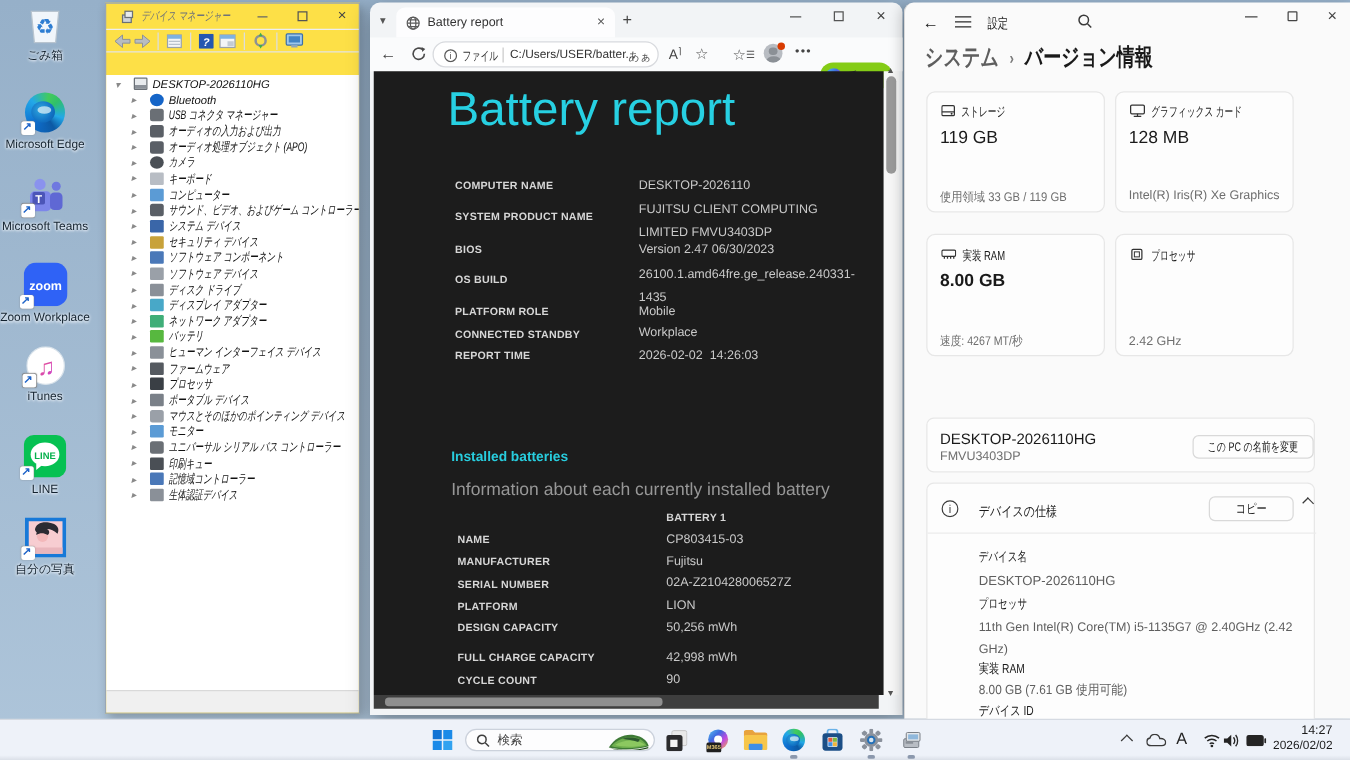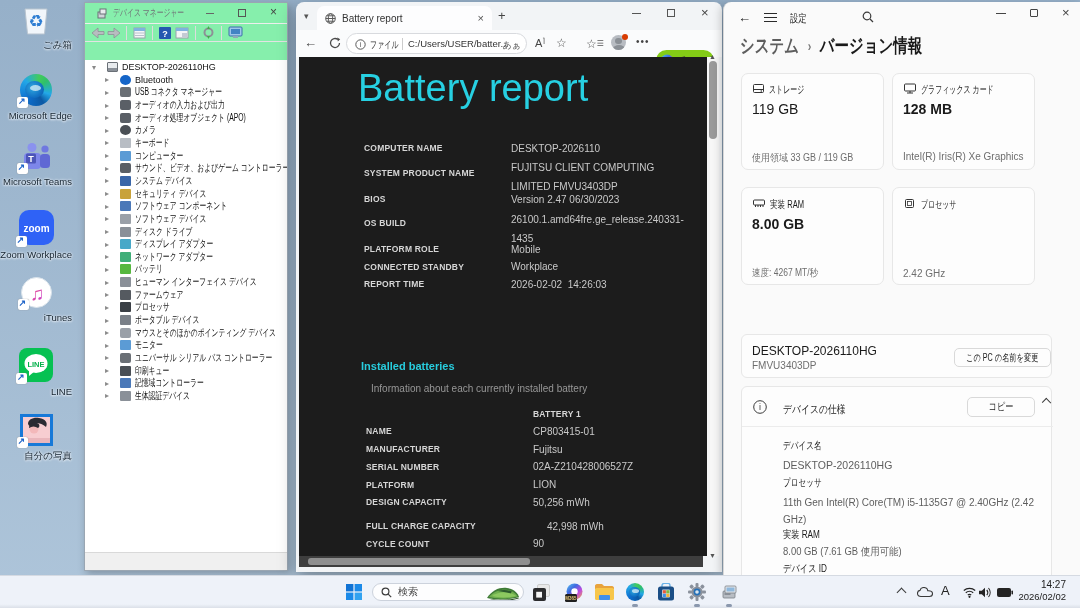--- a/index.html
+++ b/index.html
@@ -3,30 +3,30 @@
 <meta charset="utf-8">
 <style>
   * { margin:0; padding:0; box-sizing:border-box; }
   html,body { width:1080px; height:608px; overflow:hidden; }
   body { font-family:"Liberation Sans", sans-serif; position:relative;
          background:linear-gradient(180deg,#96b0c9 0%,#aec5da 100%); }
   
   .dicon { position:absolute; width:72px; text-align:center; }
   .dicon .ic { margin:0 auto; position:relative; }
   .dicon .lbl { margin-top:4px; font-size:9.5px; color:#13222f; line-height:11px; white-space:nowrap;
-    text-shadow:0 0 2px #e8eef5,0 0 3px #dde6ef,0 1px 2px #e8eef5;text-align:right; }
+    text-shadow:0 0 2px #e8eef5,0 0 3px #dde6ef,0 1px 2px #e8eef5; }
   .shortcut { position:absolute; left:-3px; bottom:-2px; width:11px; height:11px;
     background:#fff; border-radius:2px; box-shadow:0 0 1px #777; }
   .shortcut:after { content:"\2197"; position:absolute; left:1px; top:-1px;
     font-size:9px; color:#1f64c8; font-weight:bold; }
   
   .win { position:absolute; background:#fff; }
   
   #dm { left:84px; top:2px; width:204px; height:569px; border:1px solid #9aa6b2;
-        box-shadow:2px 3px 8px rgba(0,0,0,.25); background:#86efac; font-size:10px; }
+        box-shadow:2px 3px 8px rgba(0,0,0,.25); background:#fde047; font-size:10px;font-style:italic; }
   #dm .titlebar { height:20px; display:flex; align-items:center; padding-left:12px;
         color:#5c6166; }
   #dm .menubar { height:17px; display:flex; color:#1a1a1a; padding-left:1px; white-space:nowrap; font-size:9.5px; }
   #dm .menubar span { white-space:nowrap; display:inline-block; transform:scaleX(.70); transform-origin:0 50%; font-size:10px; }
   #dm .toolbar { height:19px; border-top:1px solid #eee; border-bottom:1px solid #e3e3e3;
         display:flex; align-items:center; padding-left:5px; }
   #dm .tree { position:absolute; top:57px; left:0; right:0; bottom:18px; background:#fff;
         overflow:hidden; }
   #dm .statusbar { position:absolute; bottom:0; left:0; right:0; height:18px;
         background:#f0f0f0; border-top:1px solid #d9d9d9; }
@@ -431,34 +431,34 @@
       <div class="brval" style="left:212px;top:136.5px">Version 2.47 06/30/2023</div>
     <div class="brlabel" style="top:161px">OS BUILD</div>          
       <div class="brval brval2" style="left:212px;top:152.5px">26100.1.amd64fre.ge_release.240331-<br>1435</div>
     <div class="brlabel" style="top:187px">PLATFORM ROLE</div>     
       <div class="brval" style="left:212px;top:186.5px">Mobile</div>
     <div class="brlabel" style="top:204.5px">CONNECTED STANDBY</div>
       <div class="brval" style="left:212px;top:204px">Workplace</div>
     <div class="brlabel" style="top:222px">REPORT TIME</div>       
       <div class="brval" style="left:212px;top:221.5px">2026-02-02&nbsp;&nbsp;14:26:03</div>
     <div style="position:absolute;left:62px;top:303px;font-size:11px;font-weight:bold;color:#28cdde">Installed batteries</div>
-    <div style="position:absolute;left:72px;top:326px;font-size:10px;color:#979797">Information about each currently installed battery</div>
+    <div style="position:absolute;left:62px;top:326px;font-size:14px;color:#979797">Information about each currently installed battery</div>
     <div class="brlabel" style="left:234px;top:352px">BATTERY 1</div>
     <div class="brlabel" style="left:67px;top:369px">NAME</div>                
-      <div class="brval" style="left:234px;top:368.5px">CP803415-01</div>
+      <div class="brval" style="left:234px;top:368.5px">CP803415-03</div>
     <div class="brlabel" style="left:67px;top:387px">MANUFACTURER</div>        
       <div class="brval" style="left:234px;top:386.5px">Fujitsu</div>
     <div class="brlabel" style="left:67px;top:404.5px">SERIAL NUMBER</div>     
       <div class="brval" style="left:234px;top:404px">02A-Z210428006527Z</div>
     <div class="brlabel" style="left:67px;top:422.5px">PLATFORM</div>         
       <div class="brval" style="left:234px;top:422px">LION</div>
     <div class="brlabel" style="left:67px;top:440px">DESIGN CAPACITY</div>     
       <div class="brval" style="left:234px;top:439.5px">50,256 mWh</div>
     <div class="brlabel" style="left:67px;top:464px">FULL CHARGE CAPACITY</div>
-      <div class="brval" style="left:248px;top:463.5px">42,998 mWh</div>
+      <div class="brval" style="left:234px;top:463.5px">42,998 mWh</div>
     <div class="brlabel" style="left:67px;top:481.5px">CYCLE COUNT</div>       
       <div class="brval" style="left:234px;top:481px">90</div>
   </div>
   <div class="vsb">
       <span style="position:absolute;top:-4px;left:2px;font-size:7px;color:#555">▲</span>
       <div class="thumb"></div>
       <span style="position:absolute;bottom:-3px;left:2px;font-size:7px;color:#555">▼</span>
     </div>
   <div class="hsb">
       <div class="thumb"></div>
@@ -494,21 +494,21 @@
     <span style="position:absolute;left:10px;top:27px;font-size:14px;font-weight:normal">119 GB</span>
     <span class="jx" style="position:absolute;left:10px;top:77px;font-size:10px;color:#6e6e6e;transform:scaleX(.9)">使用領域 33 GB / 119 GB</span>
   </div>
   <div class="card" style="left:168px;top:71px;width:143px;height:97px">
     <svg width="12" height="11" viewBox="0 0 12 11" style="position:absolute;left:11px;top:9px">
         <rect x="0.5" y="1" width="11" height="7" rx="1" fill="none" stroke="#333" stroke-width="1"></rect>
         <line x1="3" y1="10" x2="9" y2="10" stroke="#333"></line>
         <line x1="6" y1="8" x2="6" y2="10" stroke="#333"></line>
       </svg>
     <span class="jx" style="position:absolute;left:28px;top:9px;transform:scaleX(.66)">グラフィックス カード</span>
-    <span style="position:absolute;left:10px;top:27px;font-size:14px;font-weight:bold">128 MB</span>
+    <span style="position:absolute;left:10px;top:27px;font-size:14px;font-weight:normal">128 MB</span>
     <span style="position:absolute;left:10px;top:77px;font-size:10px;color:#6e6e6e">Intel(R) Iris(R) Xe Graphics</span>
   </div>
 
   <div class="card" style="left:17px;top:185px;width:143px;height:98px">
     <svg width="12" height="10" viewBox="0 0 12 10" style="position:absolute;left:11px;top:10px">
         <rect x="0.5" y="2" width="11" height="5" rx="1" fill="none" stroke="#333" stroke-width="1"></rect>
         <line x1="2.5" y1="7" x2="2.5" y2="9" stroke="#333"></line>
         <line x1="5" y1="7" x2="5" y2="9" stroke="#333"></line>
         <line x1="7.5" y1="7" x2="7.5" y2="9" stroke="#333"></line>
         <line x1="10" y1="7" x2="10" y2="9" stroke="#333"></line>

